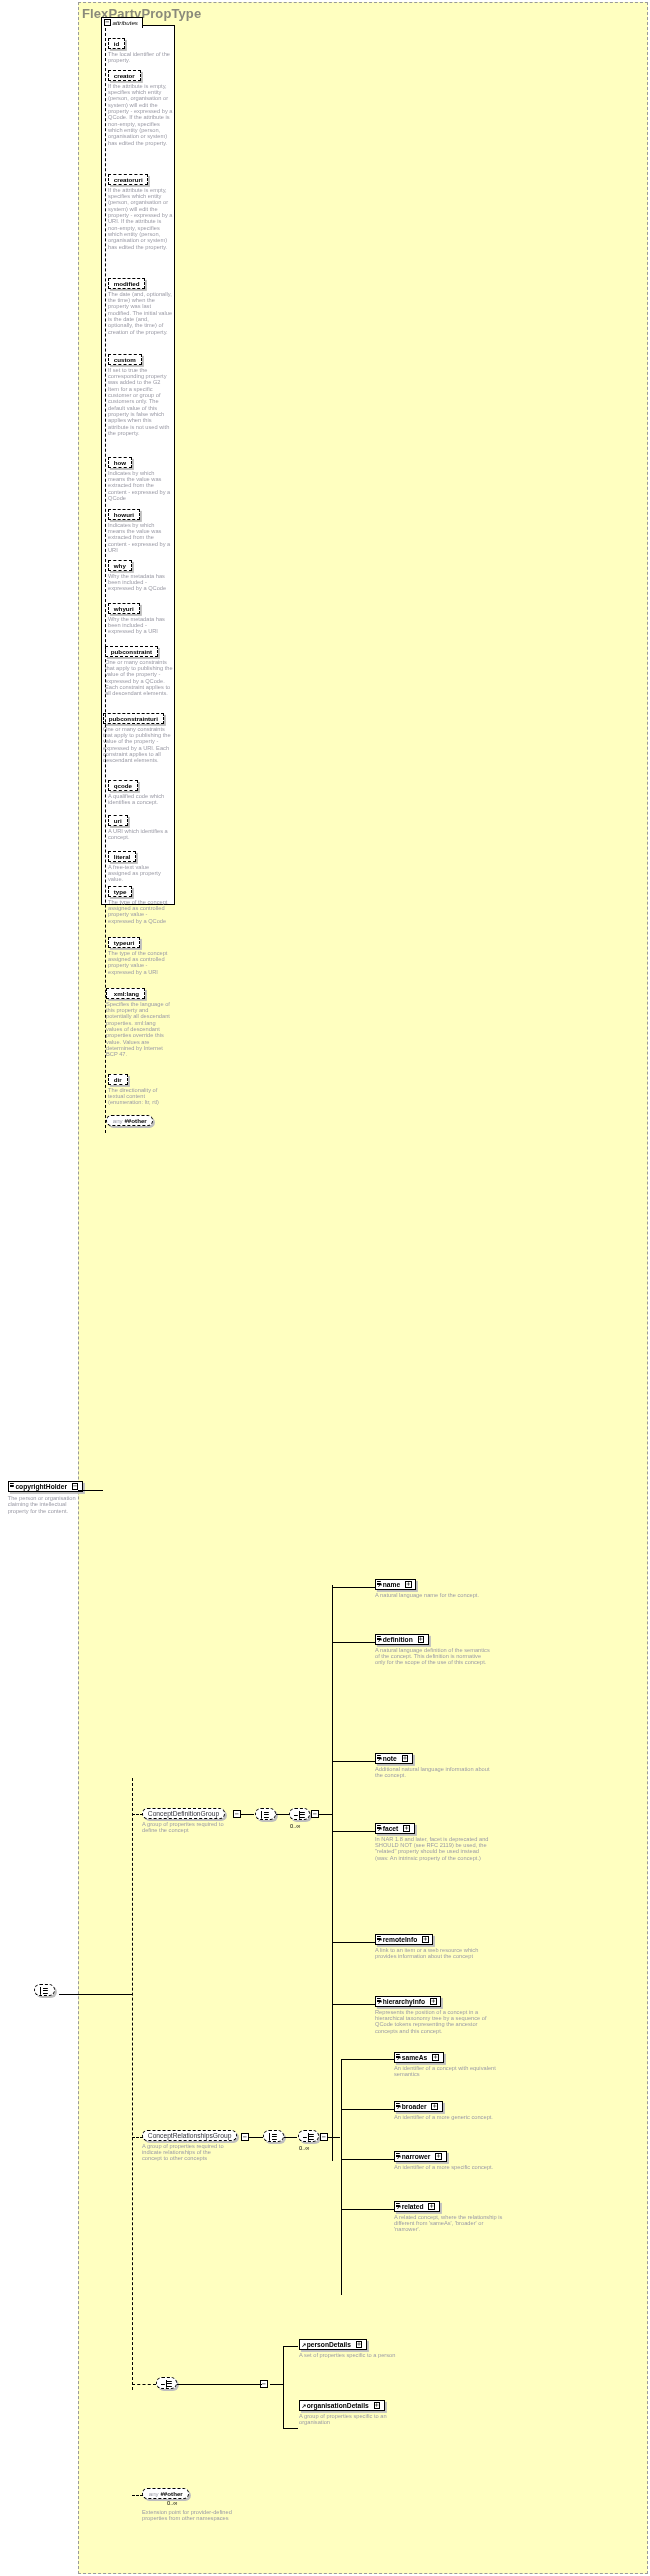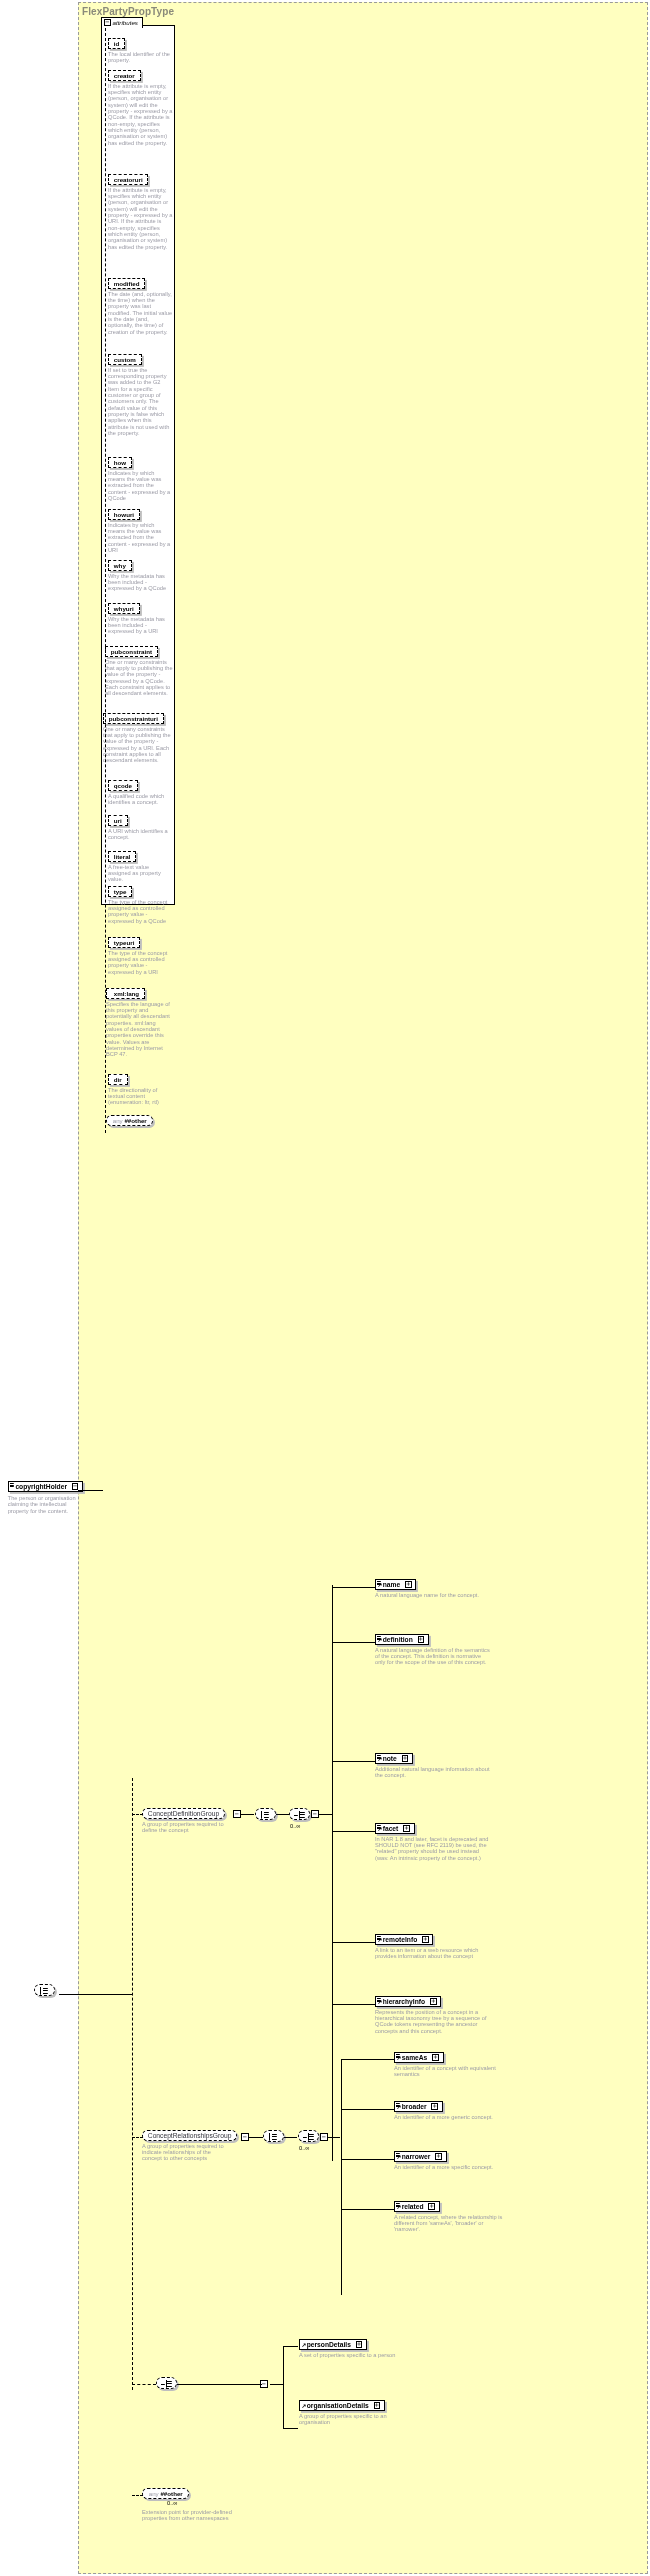--- a/index.html
+++ b/index.html
@@ -12,21 +12,21 @@
   #root{position:absolute;left:0;top:0;width:651px;height:2576px;overflow:hidden;}
 
   
   .typepanel{
     position:absolute; left:78px; top:1.9px; width:570px; height:2572px;
     background:#ffffc0; border:1px dashed #9a9a9a; border-left:1px dashed #9a9a9a;
     box-sizing:border-box;
   }
   .typetitle{
     position:absolute; left:82px; top:5.7px;
-    font-size:10px; font-weight:bold; color:#8a8a7a; letter-spacing:0.1px;
+    font-size:13px; font-weight:bold; color:#8a8a7a; letter-spacing:0.1px;
   }
 
   
   .attrpanel{
     position:absolute; left:101px; top:25px; width:74px; height:880px;
     background:#ffffff; border:1px solid #000; box-sizing:border-box;
   }
   .attrtab{
     position:absolute; left:101px; top:17px; height:10.5px;
     background:#ffffff; border:1px solid #000; border-bottom:none;

